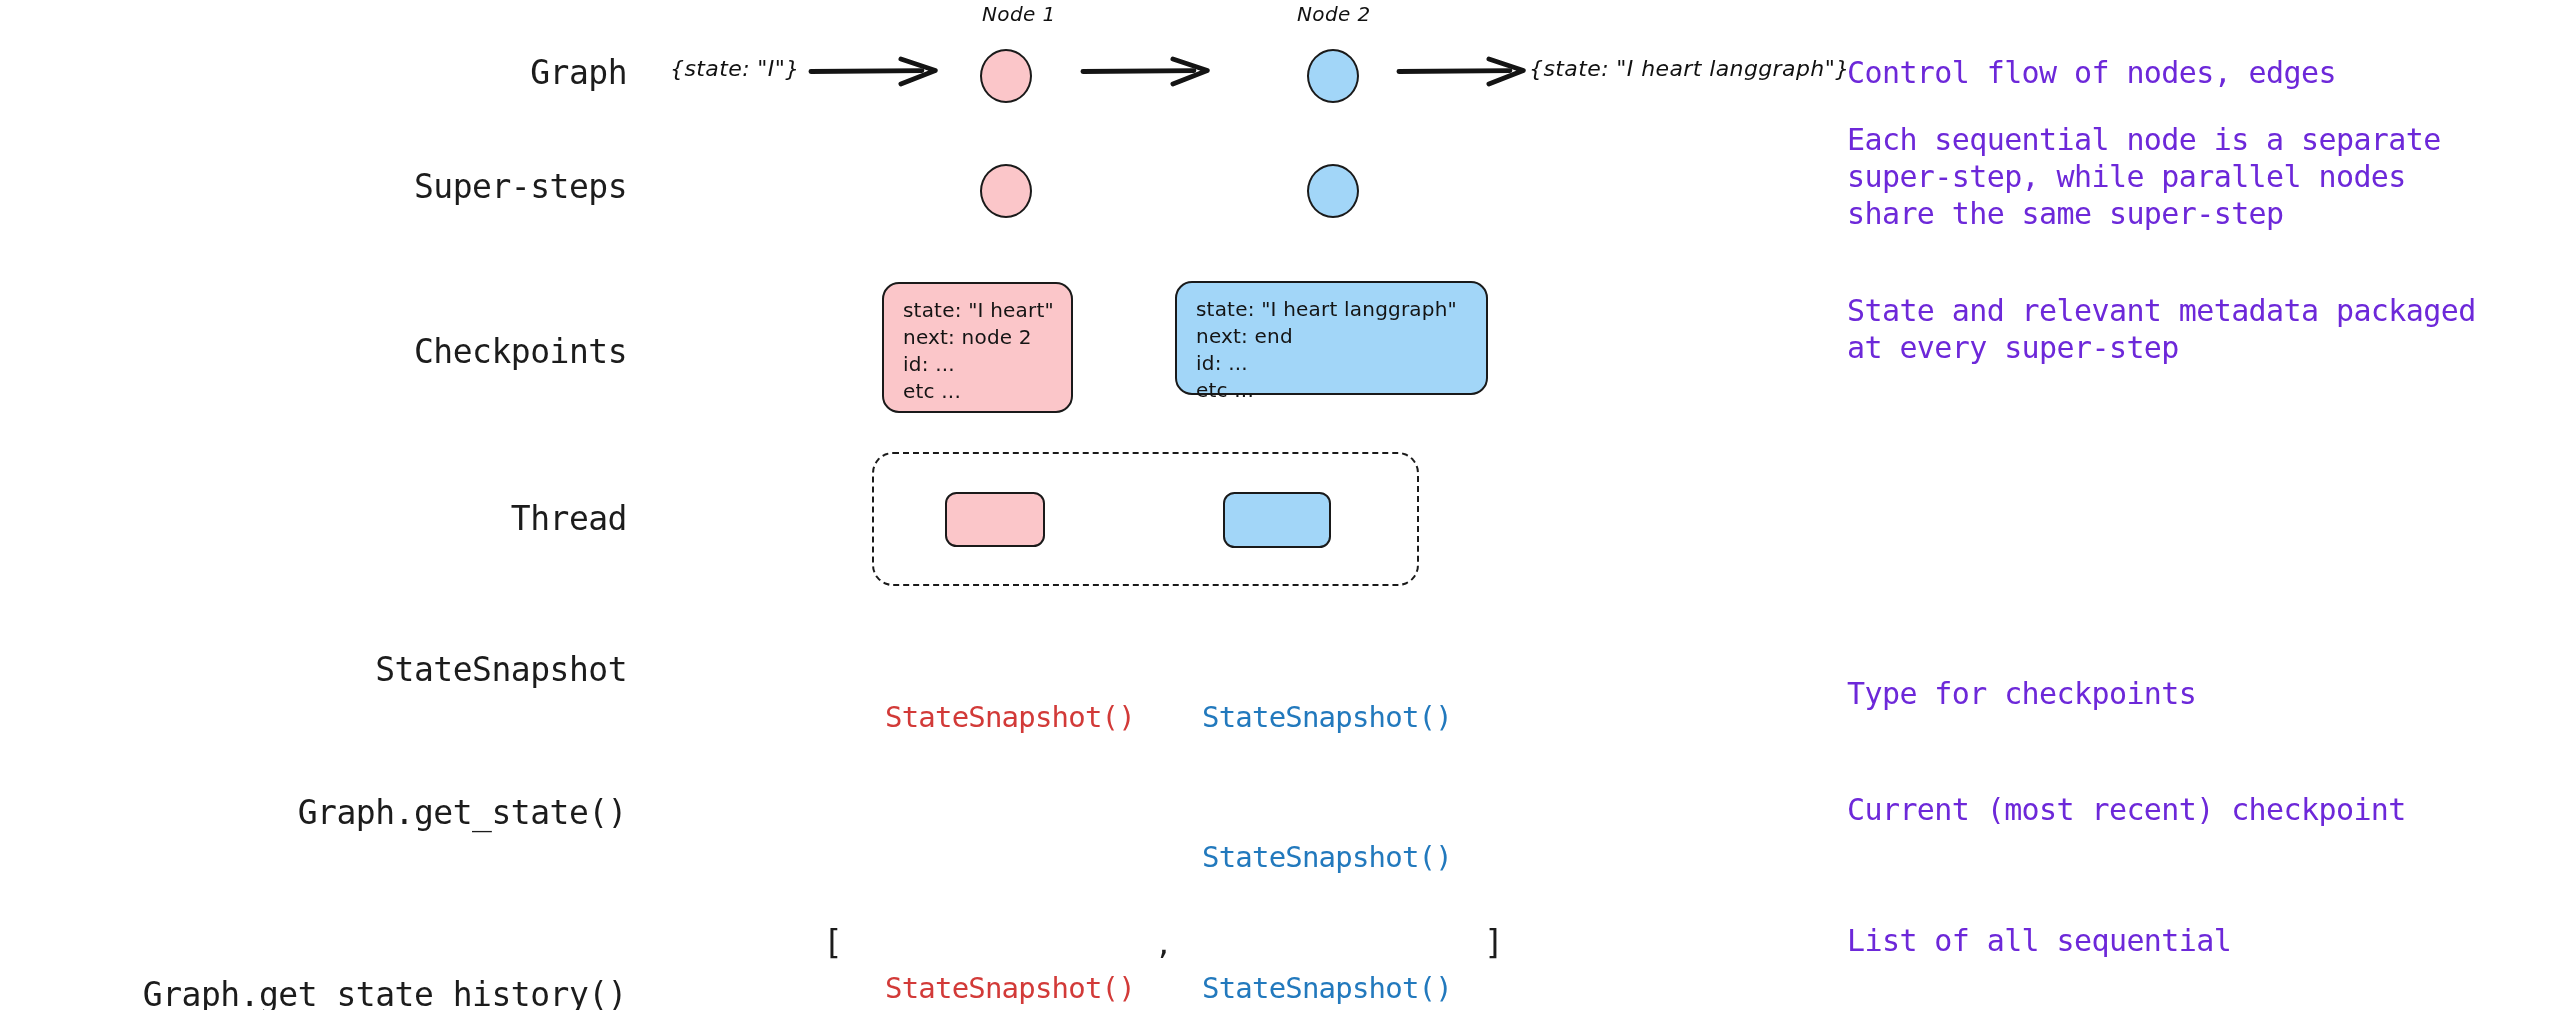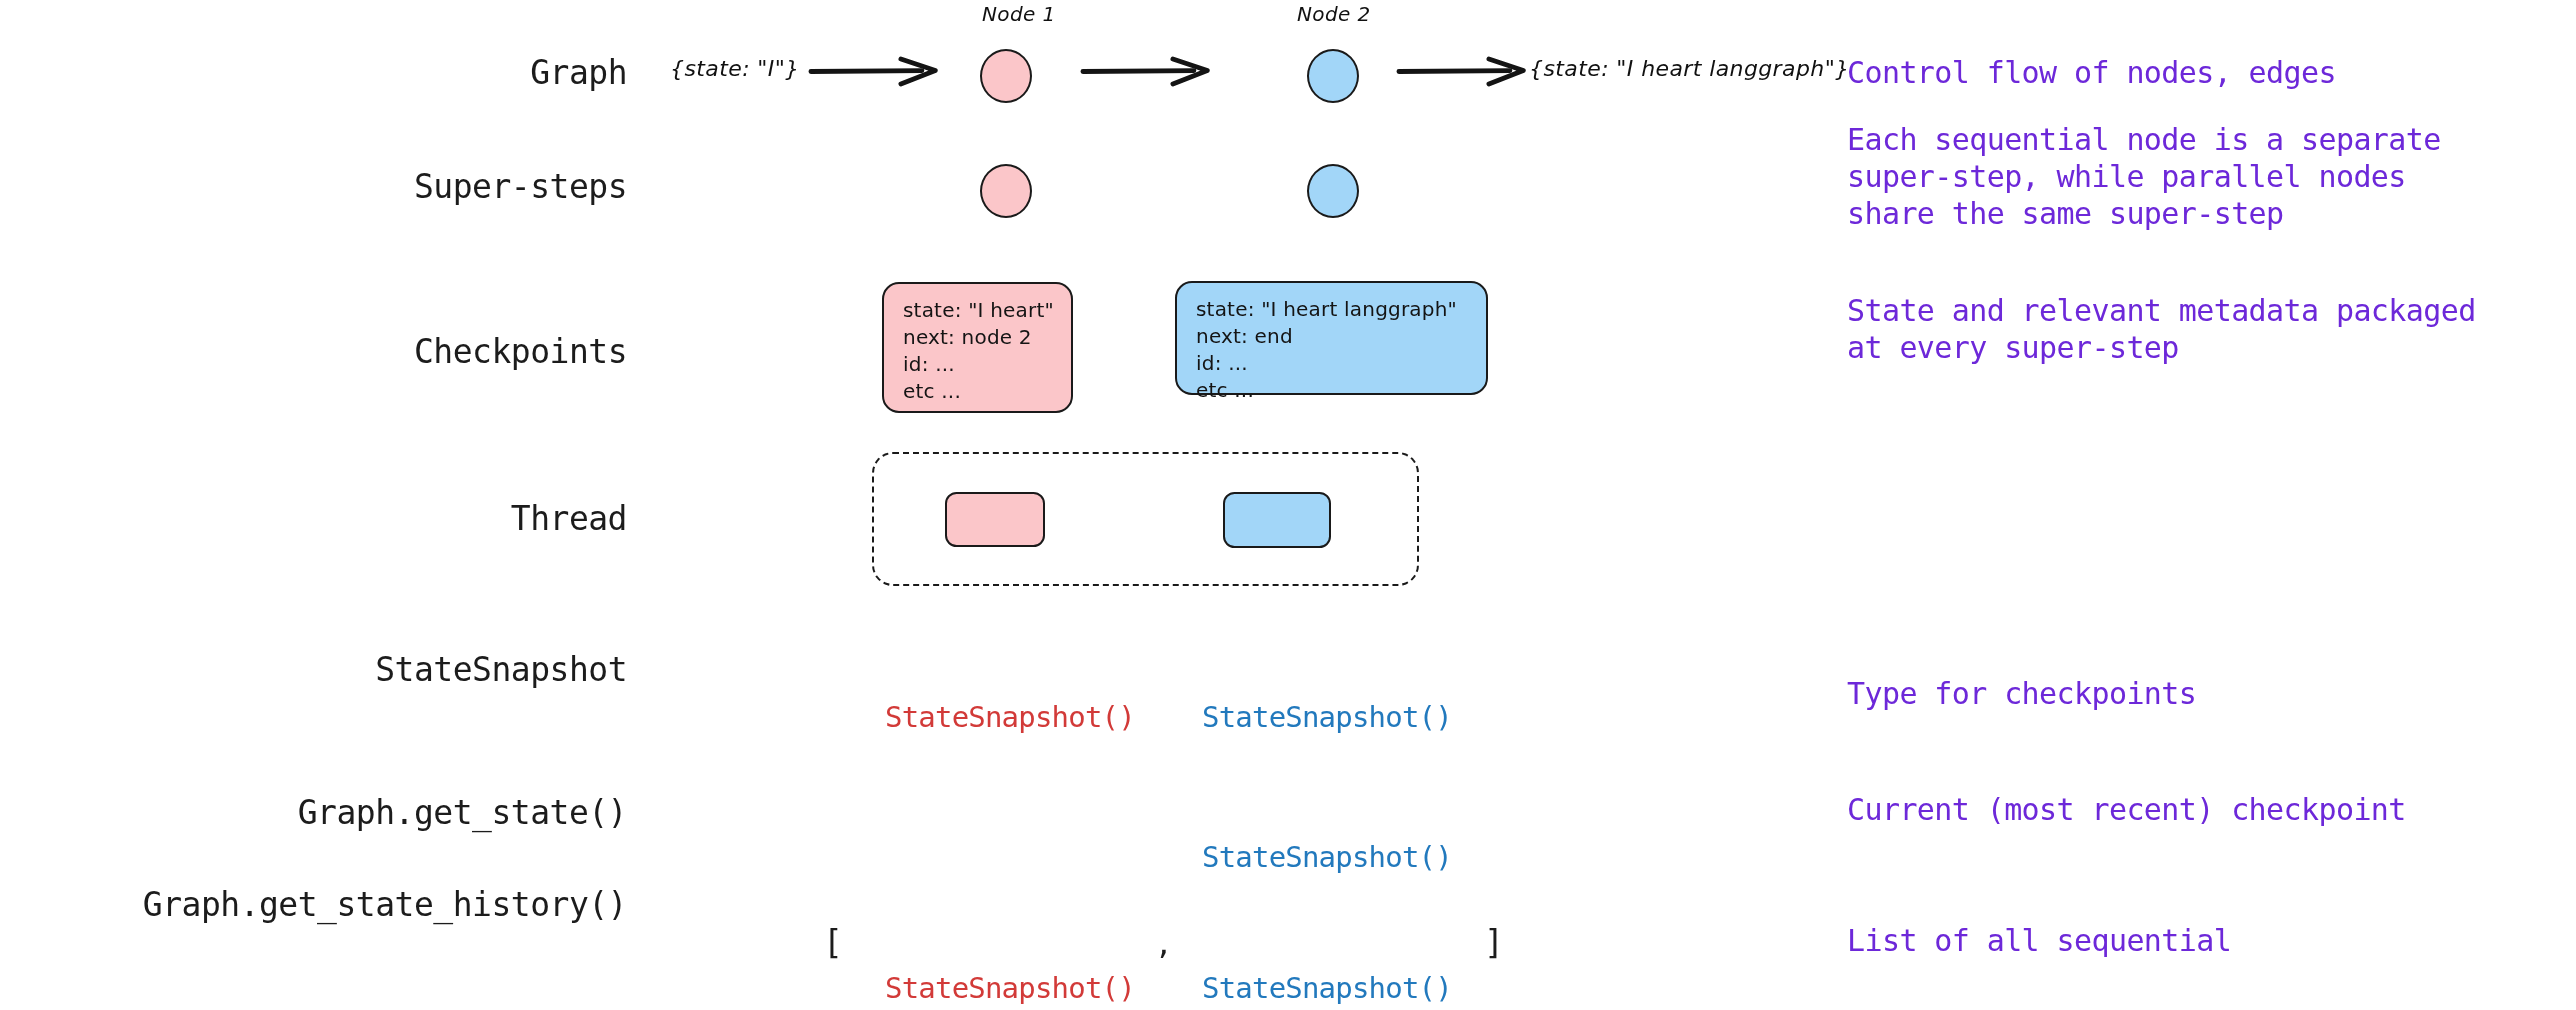--- a/index.html
+++ b/index.html
@@ -143,21 +143,21 @@
   <div class="row-label" style="left:0; width:627px; right:auto; top:170px;">Super-steps</div>
 
   <div class="row-label" style="left:0; width:627px; right:auto; top:335px;">Checkpoints</div>
 
   <div class="row-label" style="left:0; width:627px; right:auto; top:502px;">Thread</div>
 
   <div class="row-label" style="left:0; width:627px; right:auto; top:653px;">StateSnapshot</div>
 
   <div class="row-label" style="left:0; width:627px; right:auto; top:796px;">Graph.get_state()</div>
 
-  <div class="row-label" style="left:0; width:627px; right:auto; top:888px;">Graph.get_state_history()</div>
+  <div class="row-label" style="left:0; width:627px; right:auto; top:978px;">Graph.get_state_history()</div>
 
   <div class="desc" style="top:54px;">Control flow of nodes, edges</div>
 
   <div class="desc" style="top:292px;">State and relevant metadata packaged
 at every super-step</div>
 
   <div class="desc" style="top:121px;">Each sequential node is a separate
 super-step, while parallel nodes
 share the same super-step</div>
 

